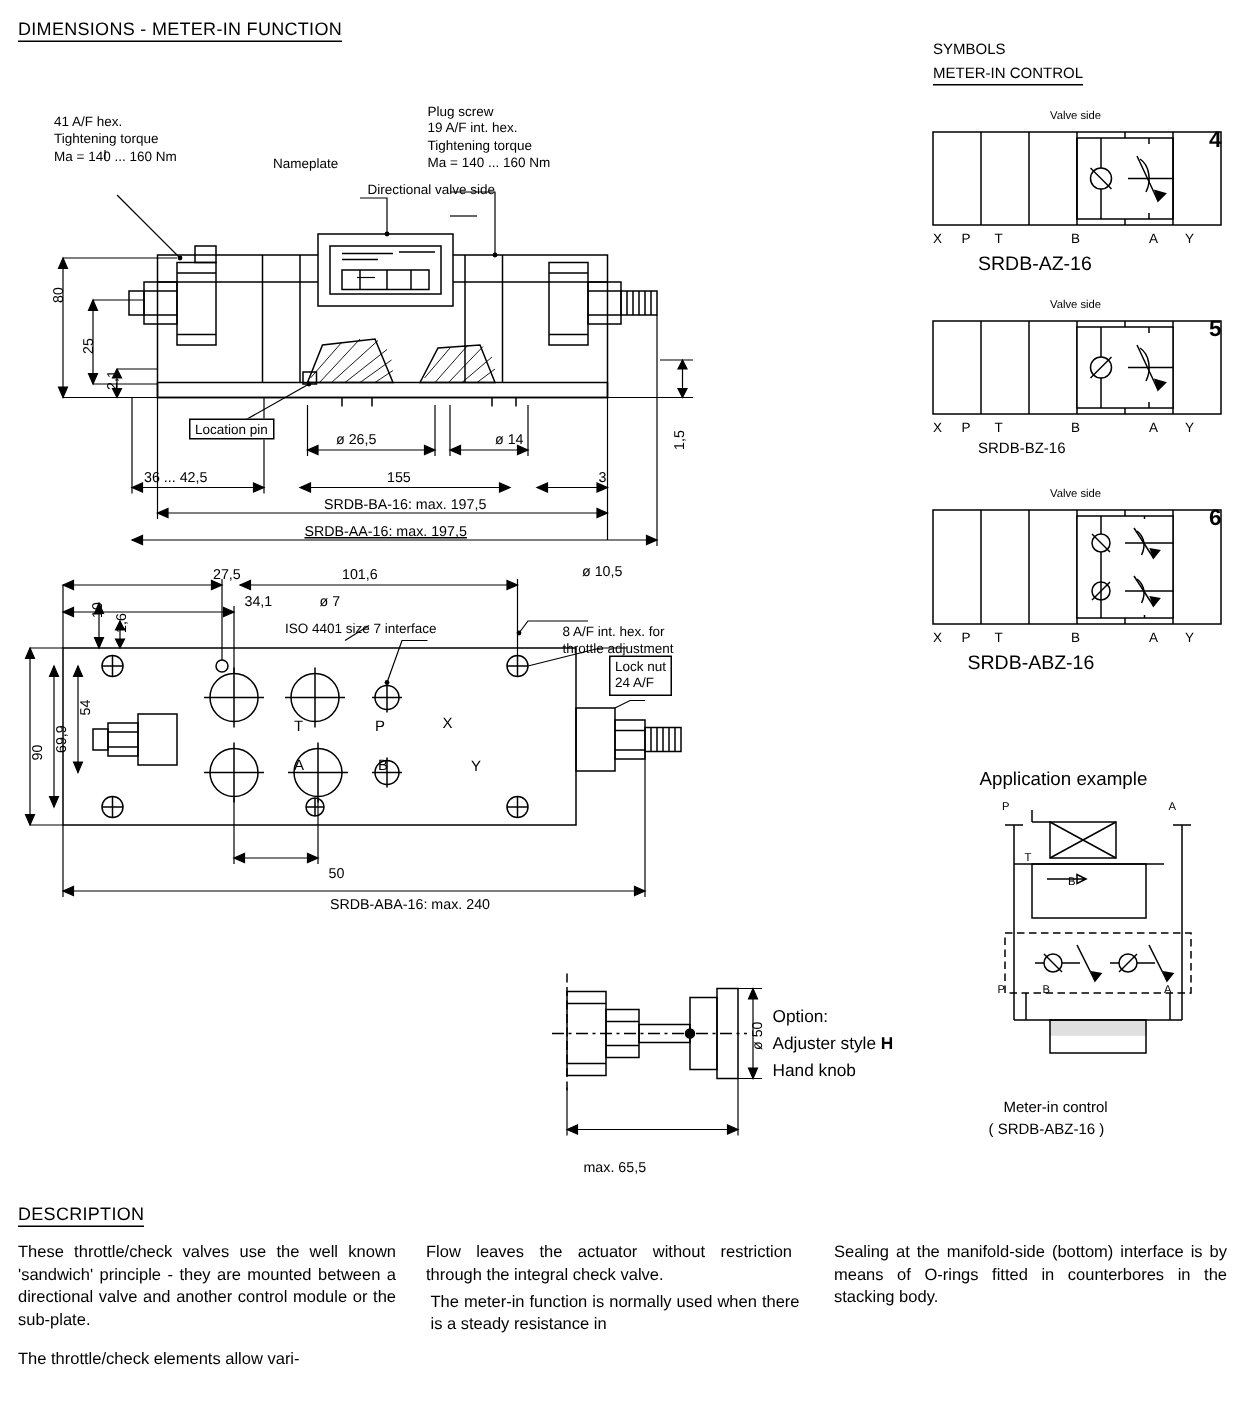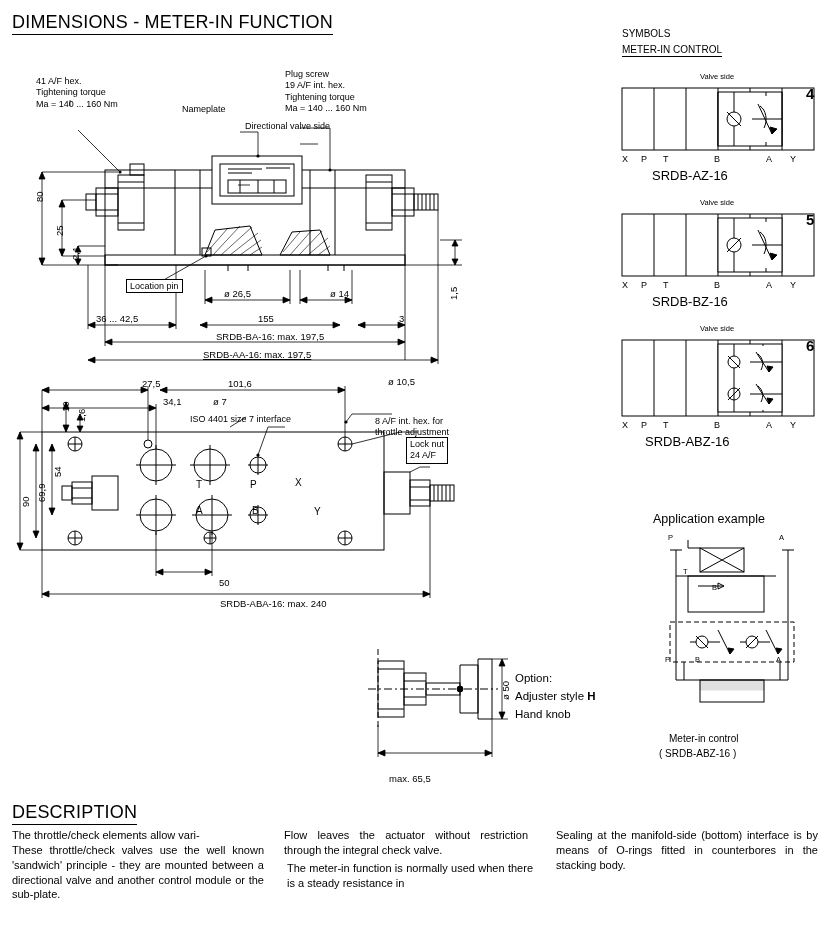--- a/index.html
+++ b/index.html
@@ -6,21 +6,21 @@
   body{
     width:831px;height:937px;
     background:#fff;
     font-family:"Liberation Sans", sans-serif;
     color:#000;
     position:relative;
     overflow:hidden;
     font-size:11px;
   }
   .abs{position:absolute;}
-  .ttl{font-size:18px;letter-spacing:.2px;border-bottom:1.5px solid #000;padding-bottom:1px;display:inline-block;}
+  .ttl{font-size:12px;letter-spacing:.2px;border-bottom:1.5px solid #000;padding-bottom:1px;display:inline-block;}
   .hdr{font-size:10px;}
   .small{font-size:9px;}
   .tiny{font-size:7.5px;}
   .mid{font-size:10px;}
   .box{position:absolute;border:1px solid #000;box-sizing:border-box;}
   .bold{font-weight:bold;}
   .dimtxt{font-size:9.5px;}
   .rot90{transform:rotate(-90deg);transform-origin:left top;white-space:nowrap;}
   .desc{font-size:11px;text-align:justify;line-height:1.35;}
   .num{font-weight:bold;font-size:15px;}
@@ -437,21 +437,21 @@
   </svg>
 </div>
 <div class="abs tiny" style="left:700px;top:198px;">Valve side</div>
 <div class="abs num" style="left:806px;top:211px;">5</div>
 <div class="abs small" style="left:622px;top:280px;">X</div>
 <div class="abs small" style="left:641px;top:280px;">P</div>
 <div class="abs small" style="left:663px;top:280px;">T</div>
 <div class="abs small" style="left:714px;top:280px;">B</div>
 <div class="abs small" style="left:766px;top:280px;">A</div>
 <div class="abs small" style="left:790px;top:280px;">Y</div>
-<div class="abs" style="left:652px;top:294px;font-size:13px;">SRDB-BZ-16</div>
+<div class="abs" style="left:652px;top:294px;font-size:10px;">SRDB-BZ-16</div>
 
 <div class="abs" style="left:612px;top:318px;width:215px;height:130px;">
   <svg width="215" height="130" viewBox="0 0 215 130">
     <g stroke="#000" fill="none" stroke-width="1">
       <rect x="10" y="22" width="192" height="76"></rect>
       <path d="M42 22 v76 M74 22 v76 M106 22 v76 M138 22 v76 M170 22 v76"></path>
       <rect x="106" y="26" width="64" height="68" fill="#fff"></rect>
 
       <circle cx="122" cy="44" r="6"></circle>
       <path d="M116 38 L128 50"></path>
@@ -530,22 +530,22 @@
 <div class="abs tiny" style="left:665px;top:655px;">P</div>
 <div class="abs tiny" style="left:695px;top:655px;">B</div>
 <div class="abs tiny" style="left:776px;top:655px;">A</div>
 
 <div class="abs mid" style="left:669px;top:733px;">Meter-in control</div>
 <div class="abs mid" style="left:659px;top:748px;">( SRDB-ABZ-16 )</div>
 
 <div class="abs ttl" style="left:12px;top:802px;">DESCRIPTION</div>
 
 <div class="abs desc" style="left:12px;top:828px;width:252px;">
+  <p style="margin:0 0 12px 0;">These throttle/check valves use the well known 'sandwich' principle - they are mounted between a directional valve and another control module or the sub-plate.</p>
   <p style="margin:0;">The throttle/check elements allow vari-</p>
-  <p style="margin:0 0 12px 0;">These throttle/check valves use the well known 'sandwich' principle - they are mounted between a directional valve and another control module or the sub-plate.</p>
 </div>
 
 <div class="abs desc" style="left:284px;top:828px;width:252px;">
   <p style="margin:0 8px 3px 0;">Flow leaves the actuator without restriction through the integral check valve.</p>
   <p style="margin:3px;">The meter-in function is normally used when there is a steady resistance in</p>
 </div>
 
 <div class="abs desc" style="left:556px;top:828px;width:262px;">
   <p style="margin:0;">Sealing at the manifold-side (bottom) interface is by means of O-rings fitted in counterbores in the stacking body.</p>
 </div>

